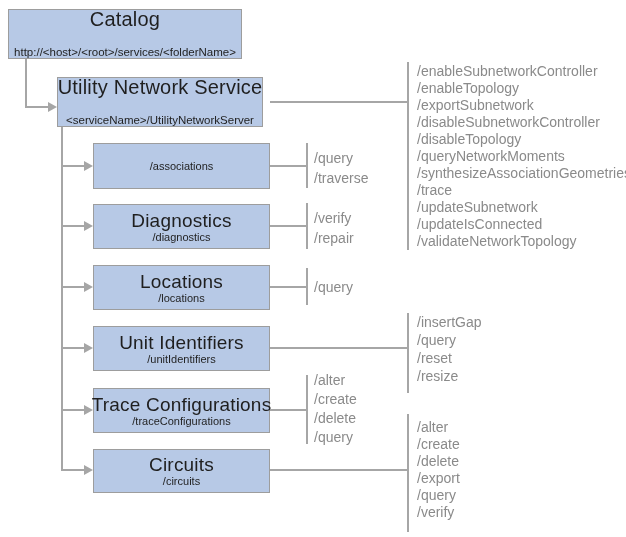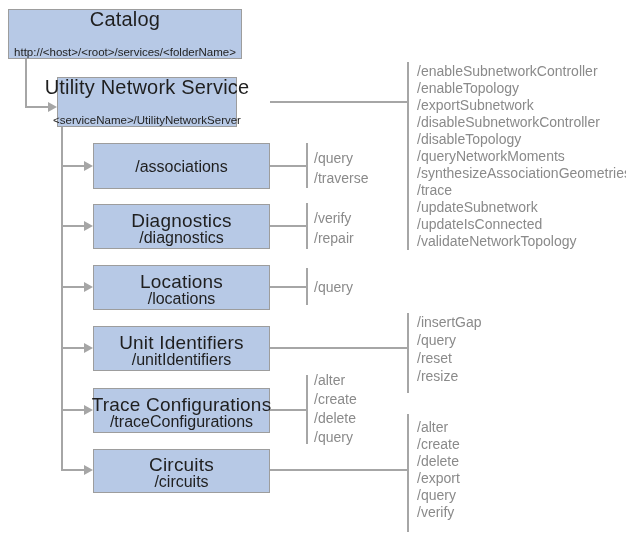--- a/index.html
+++ b/index.html
@@ -24,21 +24,21 @@
   }
   .node .title {
     font-size: 19px;
     line-height: 21px;
     color: #1f1f1f;
     letter-spacing: 0.2px;
     white-space: nowrap;
   }
   .node.big .title { font-size: 20px; }
   .node .sub {
-    font-size: 16px;
+    font-size: 11px;
     line-height: 13px;
     color: #1f1f1f;
     white-space: nowrap;
   }
   .node.big .sub { font-size: 11.5px; margin-top: 16px; }
   .hline, .vline {
     position: absolute;
     background: #a6a6a6;
   }
   .hline { height: 2px; }
@@ -61,21 +61,21 @@
 </head>
 <body>
 
 <div class="canvas">
 
   <div class="node big" style="left:8px; top:9px; width:234px; height:50px">
     <div class="title">Catalog</div>
     <div class="sub">http://&lt;host&gt;/&lt;root&gt;/services/&lt;folderName&gt;</div>
   </div>
 
-  <div class="node big" style="left:57px; top:77px; width:180px; height:50px">
+  <div class="node big" style="left:57px; top:77px; width:206px; height:50px">
     <div class="title">Utility Network Service</div>
     <div class="sub">&lt;serviceName&gt;/UtilityNetworkServer</div>
   </div>
 
   <div class="node" style="left:93px; top:143px; width:177px; height:46px">
     <div class="sub">/associations</div>
   </div>
 
   <div class="node" style="left:93px; top:204px; width:177px; height:45px">
     <div class="title">Diagnostics</div>

